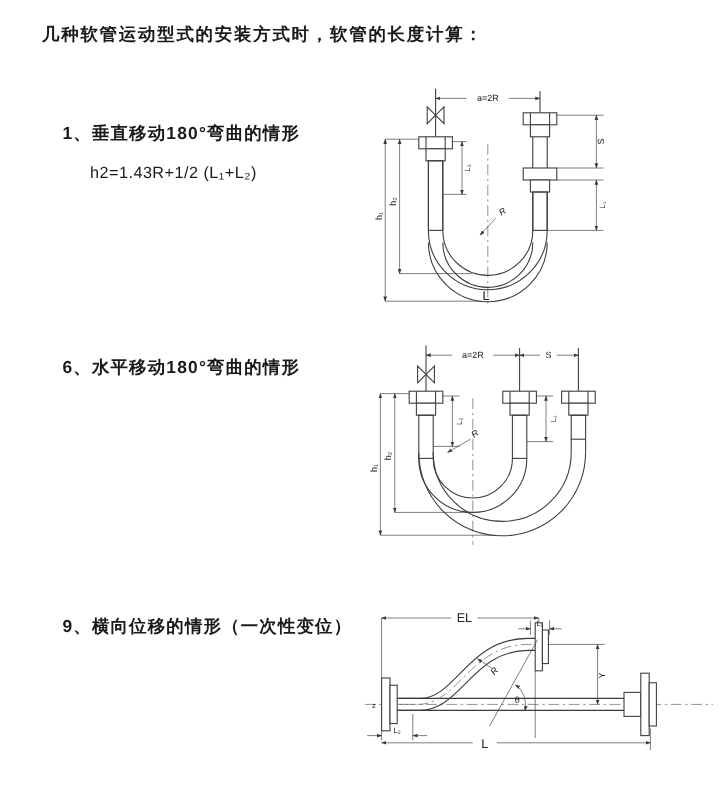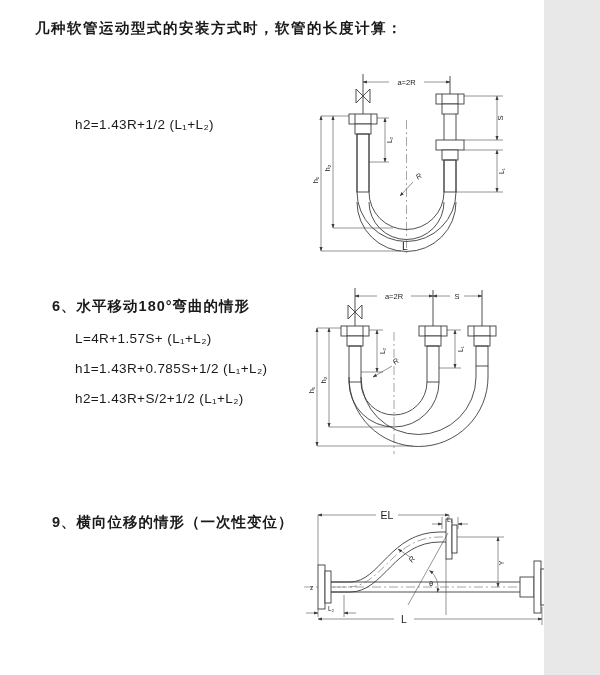--- a/index.html
+++ b/index.html
@@ -1,16 +1,16 @@
 <!DOCTYPE html>
 <html><head>
 <meta charset="utf-8">
 <style>
   html,body{margin:0;padding:0;background:#e8e8e8;}
-  .page{position:relative;width:544px;height:675px;background:#ffffff;overflow:hidden;
+  .page{position:relative;width:600px;height:675px;background:#ffffff;overflow:hidden;
         font-family:"Liberation Sans","DejaVu Sans",sans-serif;color:#1a1a1a;}
   .abs{position:absolute;}
   .title{font-size:14.5px;font-weight:700;letter-spacing:1.5px;}
   .section-heading{font-size:14.5px;font-weight:700;letter-spacing:1px;}
   .formulas{margin:8px 0 0 23px;}
   .formula{font-size:13.5px;letter-spacing:0.4px;line-height:30px;white-space:pre;}
   svg{display:block;overflow:visible;}
   .ln{stroke:#3c3c3c;stroke-width:0.9;fill:none;}
   .fl{stroke:#3c3c3c;stroke-width:0.9;fill:#ffffff;}
   .dim{stroke:#3c3c3c;stroke-width:0.55;fill:none;}
@@ -32,20 +32,21 @@
       <path d="M0,3 L3,0 M0,0 L3,3" stroke="#666" stroke-width="0.4"></path>
     </pattern>
   </defs>
 </svg>
 
 <div class="page">
 
   <div class="abs title" style="left:35px;top:19px;">几种软管运动型式的安装方式时，软管的长度计算：</div>
 
   <div class="abs" style="left:52px;top:102px;">
+    <div class="section-heading">1、垂直移动180°弯曲的情形</div>
     <div class="formulas">
       <div class="formula">h2=1.43R+1/2 (L₁+L₂)</div>
     </div>
   </div>
 
   <svg class="abs" style="left:305px;top:68px;" width="285" height="198" viewBox="0 0 285 198">
 
     <path class="cl" d="M101.5,52 V186"></path>
 
     <g>
@@ -118,25 +119,20 @@
 
     <g>
       <path class="dim" d="M108,114 L95,128" marker-end="url(#arr)"></path>
       <text class="lbl it" x="113" y="112" transform="rotate(-35 113 112)">R</text>
     </g>
     <text class="lbl-big" x="100" y="182" text-anchor="middle">L</text>
   </svg>
 
   <div class="abs" style="left:52px;top:297px;">
     <div class="section-heading">6、水平移动180°弯曲的情形</div>
-    <div class="formulas">
-      <div class="formula">L=4R+1.57S+ (L₁+L₂)</div>
-      <div class="formula">h1=1.43R+0.785S+1/2 (L₁+L₂)</div>
-      <div class="formula">h2=1.43R+S/2+1/2 (L₁+L₂)</div>
-    </div>
   </div>
 
   <svg class="abs" style="left:303px;top:282px;" width="300" height="185" viewBox="0 0 300 185">
     <path class="cl" d="M91,50 V172"></path>
 
     <g>
       <path class="ln" d="M52,6 V44"></path>
       <polygon class="fl" points="45,23 45,37 52,30"></polygon>
       <polygon class="fl" points="59,23 59,37 52,30"></polygon>
     </g>

